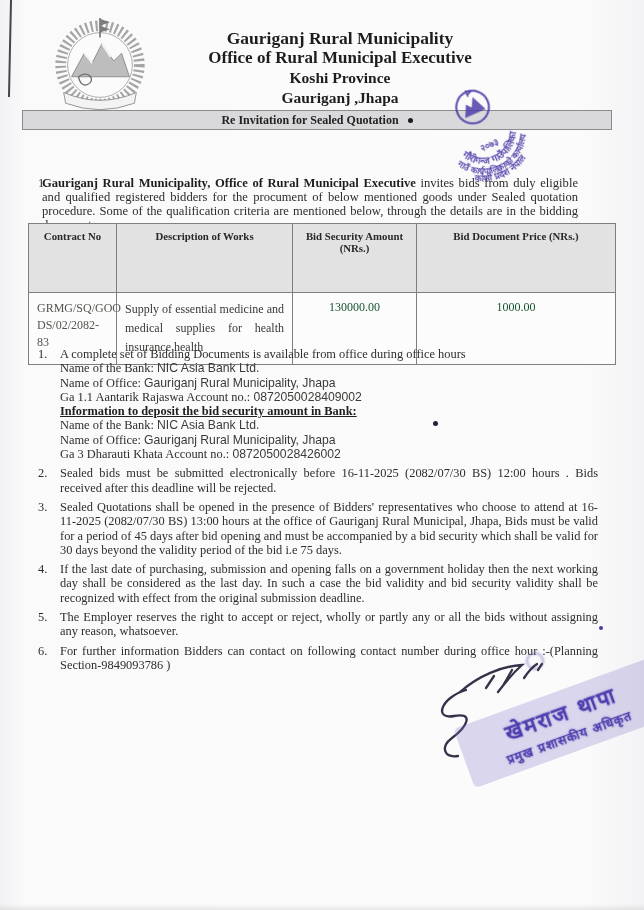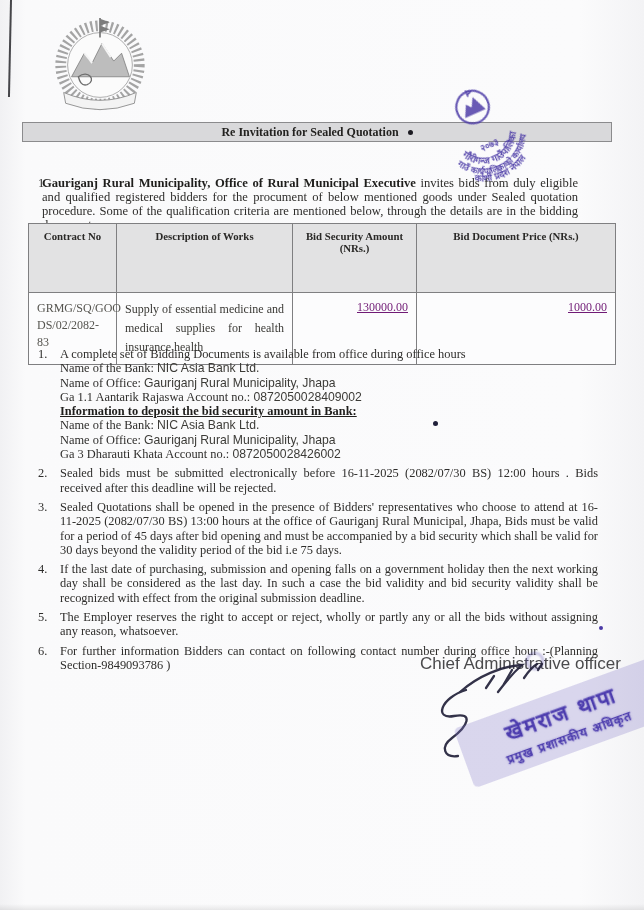--- a/index.html
+++ b/index.html
@@ -19,42 +19,42 @@
   .logo{position:absolute;left:46px;top:12px;width:108px;height:106px;}
   
   .title-block{position:absolute;left:120px;top:28px;width:440px;text-align:center;}
   .org-name{font-size:17.5px;font-weight:bold;line-height:20px;color:#1e1d1b;}
   .office-name{font-size:17px;font-weight:bold;line-height:20px;color:#1e1d1b;}
   .province{font-size:15.5px;font-weight:bold;line-height:20px;color:#1e1d1b;}
   .address{font-size:15.5px;font-weight:bold;line-height:19px;color:#1e1d1b;}
   
   .banner{position:absolute;left:22px;top:110px;width:588px;height:18px;
     background:#d9d9db;border:1px solid #8b8b8d;display:flex;align-items:center;justify-content:center;
-    font-size:12px;font-weight:bold;color:#232220;margin-top:12px;}
+    font-size:12px;font-weight:bold;color:#232220;}
   .ink-dot{display:inline-block;width:5px;height:5px;border-radius:50%;background:#1c1b22;margin-left:9px;}
   
   .dates{position:absolute;left:120px;top:133px;width:440px;text-align:center;font-size:12.5px;line-height:14.6px;}
   .dates .lbl{font-weight:bold;color:#232220;}
   .dates .val{font-weight:bold;color:#232220;}
   .dates .val-gray{font-weight:bold;color:#9c9b99;}
   
   .round-stamp{position:absolute;left:424px;top:74px;width:122px;height:122px;transform:rotate(-24deg);opacity:.92;filter:blur(.3px);}
   
   .intro{position:absolute;left:38px;top:177px;width:540px;font-size:12.6px;line-height:13.9px;text-align:justify;}
   .intro .num{position:absolute;left:0;top:0;font-size:12.6px;}
   .intro .body{margin-left:4px;}
   .intro .lead{font-weight:bold;color:#1f1e1c;}
   
   table.bid-table{position:absolute;left:28px;top:223px;width:588px;border-collapse:collapse;table-layout:fixed;}
   table.bid-table th{background:#e2e2e3;border:1px solid #7f7f81;font-size:10.8px;font-weight:bold;
     color:#2a2927;vertical-align:top;padding:6px 3px 38px 3px;text-align:center;}
   table.bid-table td{border:1px solid #7f7f81;background:#fcfcfd;font-size:12px;vertical-align:top;padding:7px 8px 7px 8px;}
   td.contract{color:#55544f;font-size:11.8px;line-height:17px;}
   td.desc{text-align:justify;line-height:19px;color:#3a3935;}
-  td.amt{text-align:right;color:#701a75;text-decoration:underline;}
+  td.amt{text-align:center;color:#14532d;}
   
   .conditions{position:absolute;left:38px;top:347px;width:560px;font-size:12.4px;line-height:14.3px;}
   .cond-item{position:relative;margin-bottom:5px;}
   .cond-item .num{position:absolute;left:0;top:0;}
   .cond-item .body{margin-left:22px;text-align:justify;}
   .bank-heading{font-weight:bold;text-decoration:underline;color:#1f1e1c;}
   .bank-line .lbl{color:#2e2d2b;}
   .bank-line .val{font-family:"Liberation Sans","DejaVu Sans",sans-serif;font-size:12.2px;color:#3c3b37;}
   
   .sig-title{position:absolute;left:420px;top:654px;width:220px;font-family:"Liberation Sans","DejaVu Sans",sans-serif;
@@ -85,20 +85,26 @@
     <circle cx="55" cy="54" r="40" fill="none" stroke="#8f8f8f" stroke-width="11" stroke-dasharray="2.2 2.9" opacity="0.8"></circle>
     <circle cx="55" cy="54" r="33" fill="#fbfbfb" stroke="#9a9a9a" stroke-width="0.8"></circle>
     <path d="M55,6 L55,26" stroke="#6f6f6f" stroke-width="1.6" fill="none"></path>
     <path d="M55,7 L65,10.5 L55,14 Z M55,14 L65,17.5 L55,21 Z" fill="#7c7c7c"></path>
     <path d="M26,66 L39,42 L47,52 L57,32 L69,50 L77,42 L85,66 Z" fill="#bdbdbd" stroke="#7c7c7c" stroke-width="0.8"></path>
     <path d="M39,42 L44,48 L47,52 M57,32 L62,40 L66,46" stroke="#f4f4f4" stroke-width="2" fill="none"></path>
     <path d="M33,66 C43,58 52,70 42,74 C36,76 34,70 33,66 Z" fill="none" stroke="#6f6f6f" stroke-width="1.4"></path>
     <path d="M18,82 Q55,98 92,82 L90,93 Q55,106 20,93 Z" fill="#f3f3f3" stroke="#8a8a8a" stroke-width="0.9"></path>
   </svg>
 
+  <div class="title-block">
+    <div class="org-name">Gauriganj Rural Municipality</div>
+    <div class="office-name">Office of Rural Municipal Executive</div>
+    <div class="province">Koshi Province</div>
+    <div class="address">Gauriganj ,Jhapa</div>
+  </div>
 
   <div class="banner">
     <span>Re Invitation for Sealed Quotation</span>
     <span class="ink-dot"></span>
   </div>
 
 
   <svg class="round-stamp" viewBox="0 0 120 120">
     <defs>
       <path id="arcA" d="M 28,56 A 32,32 0 1 0 92,56"></path>
@@ -216,21 +222,20 @@
     <div class="cond-item">
       <span class="num">6.</span>
       <div class="body">For further information Bidders can contact on following contact number during office hour :-(Planning Section-9849093786 )</div>
     </div>
 
   </div>
 
   <div class="dot-a"></div>
   <div class="dot-b"></div>
 
-  <div class="sig-title">Chief Administrative officer</div>
   <div class="sig-smudge"></div>
 
   <svg class="signature-svg" viewBox="0 0 140 100">
     <g fill="none" stroke="#23223a" stroke-width="2.3" stroke-linecap="round" opacity="0.92">
       <path d="M46,30 C20,38 14,60 34,56 C54,52 48,66 32,78 C20,87 24,98 38,96"></path>
       <path d="M40,32 C58,16 82,6 102,5 C94,12 84,24 78,32"></path>
       <path d="M66,28 L74,16"></path>
       <path d="M84,24 L92,10"></path>
       <path d="M104,18 C108,12 112,7 117,4"></path>
       <path d="M118,10 C120,7 121,5 122,4"></path>

